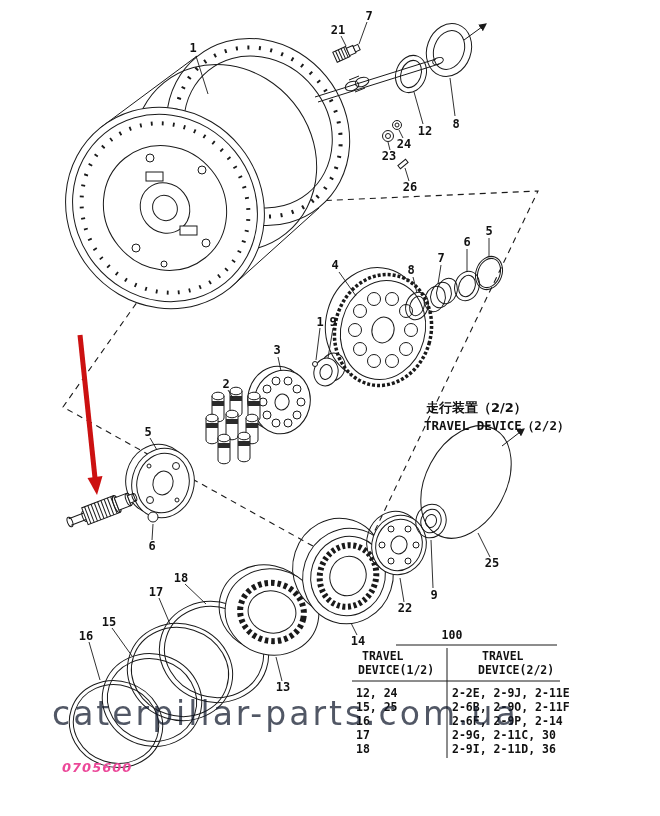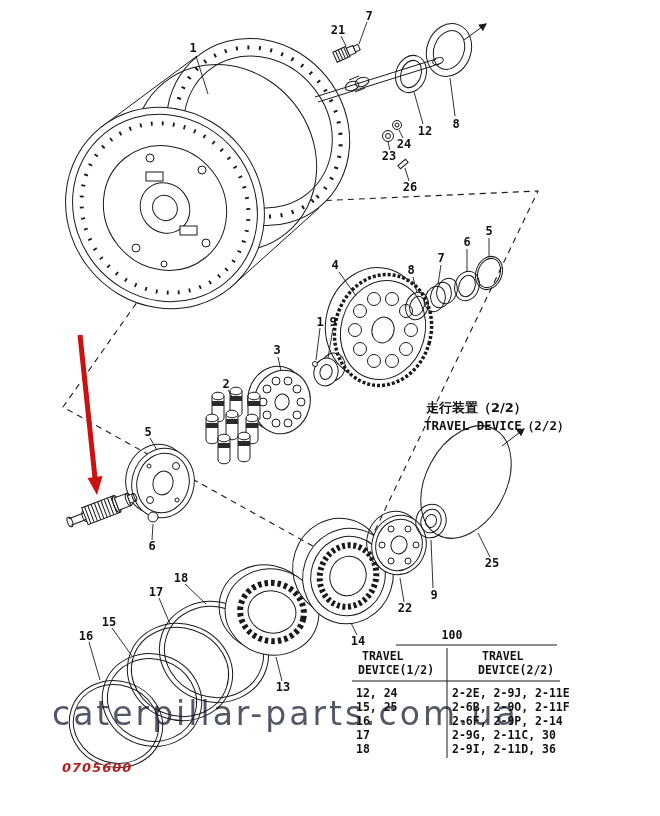--- a/index.html
+++ b/index.html
@@ -6,21 +6,21 @@
   .page{position:relative;width:660px;height:816px;background:#ffffff;overflow:hidden;
         font-family:"DejaVu Sans",sans-serif;}
   svg{position:absolute;left:0;top:0;}
   .lbl{font:700 12px "DejaVu Sans Mono",monospace;fill:#111;stroke:none;}
   .tbl{font:700 11.5px "DejaVu Sans Mono",monospace;fill:#111;stroke:none;}
   .jp {font:700 13px "DejaVu Sans",sans-serif;fill:#111;stroke:none;}
   .en {font:700 12.5px "DejaVu Sans Mono",monospace;fill:#111;stroke:none;}
   .watermark{position:absolute;left:52px;top:694px;white-space:nowrap;
              font:400 33px "DejaVu Sans",sans-serif;color:#0f172a;opacity:.72;letter-spacing:3px;}
   .doc-code{position:absolute;left:62px;top:760px;
-            font:italic 700 13px "DejaVu Sans",sans-serif;color:#b91c1c;letter-spacing:1px;}
+            font:italic 700 13px "DejaVu Sans",sans-serif;color:#ec4899;letter-spacing:1px;}
 </style>
 </head>
 <body>
 
 <div class="page">
 
 <svg width="660" height="816" viewBox="0 0 660 816" stroke="#1a1a1a" fill="none" stroke-width="1">
   <defs>
     <marker id="arr" viewBox="0 0 10 10" refX="8.5" refY="5" markerWidth="8" markerHeight="8" orient="auto">
       <path d="M0,0 L10,5 L0,10 z" fill="#1a1a1a" stroke="none"></path>

